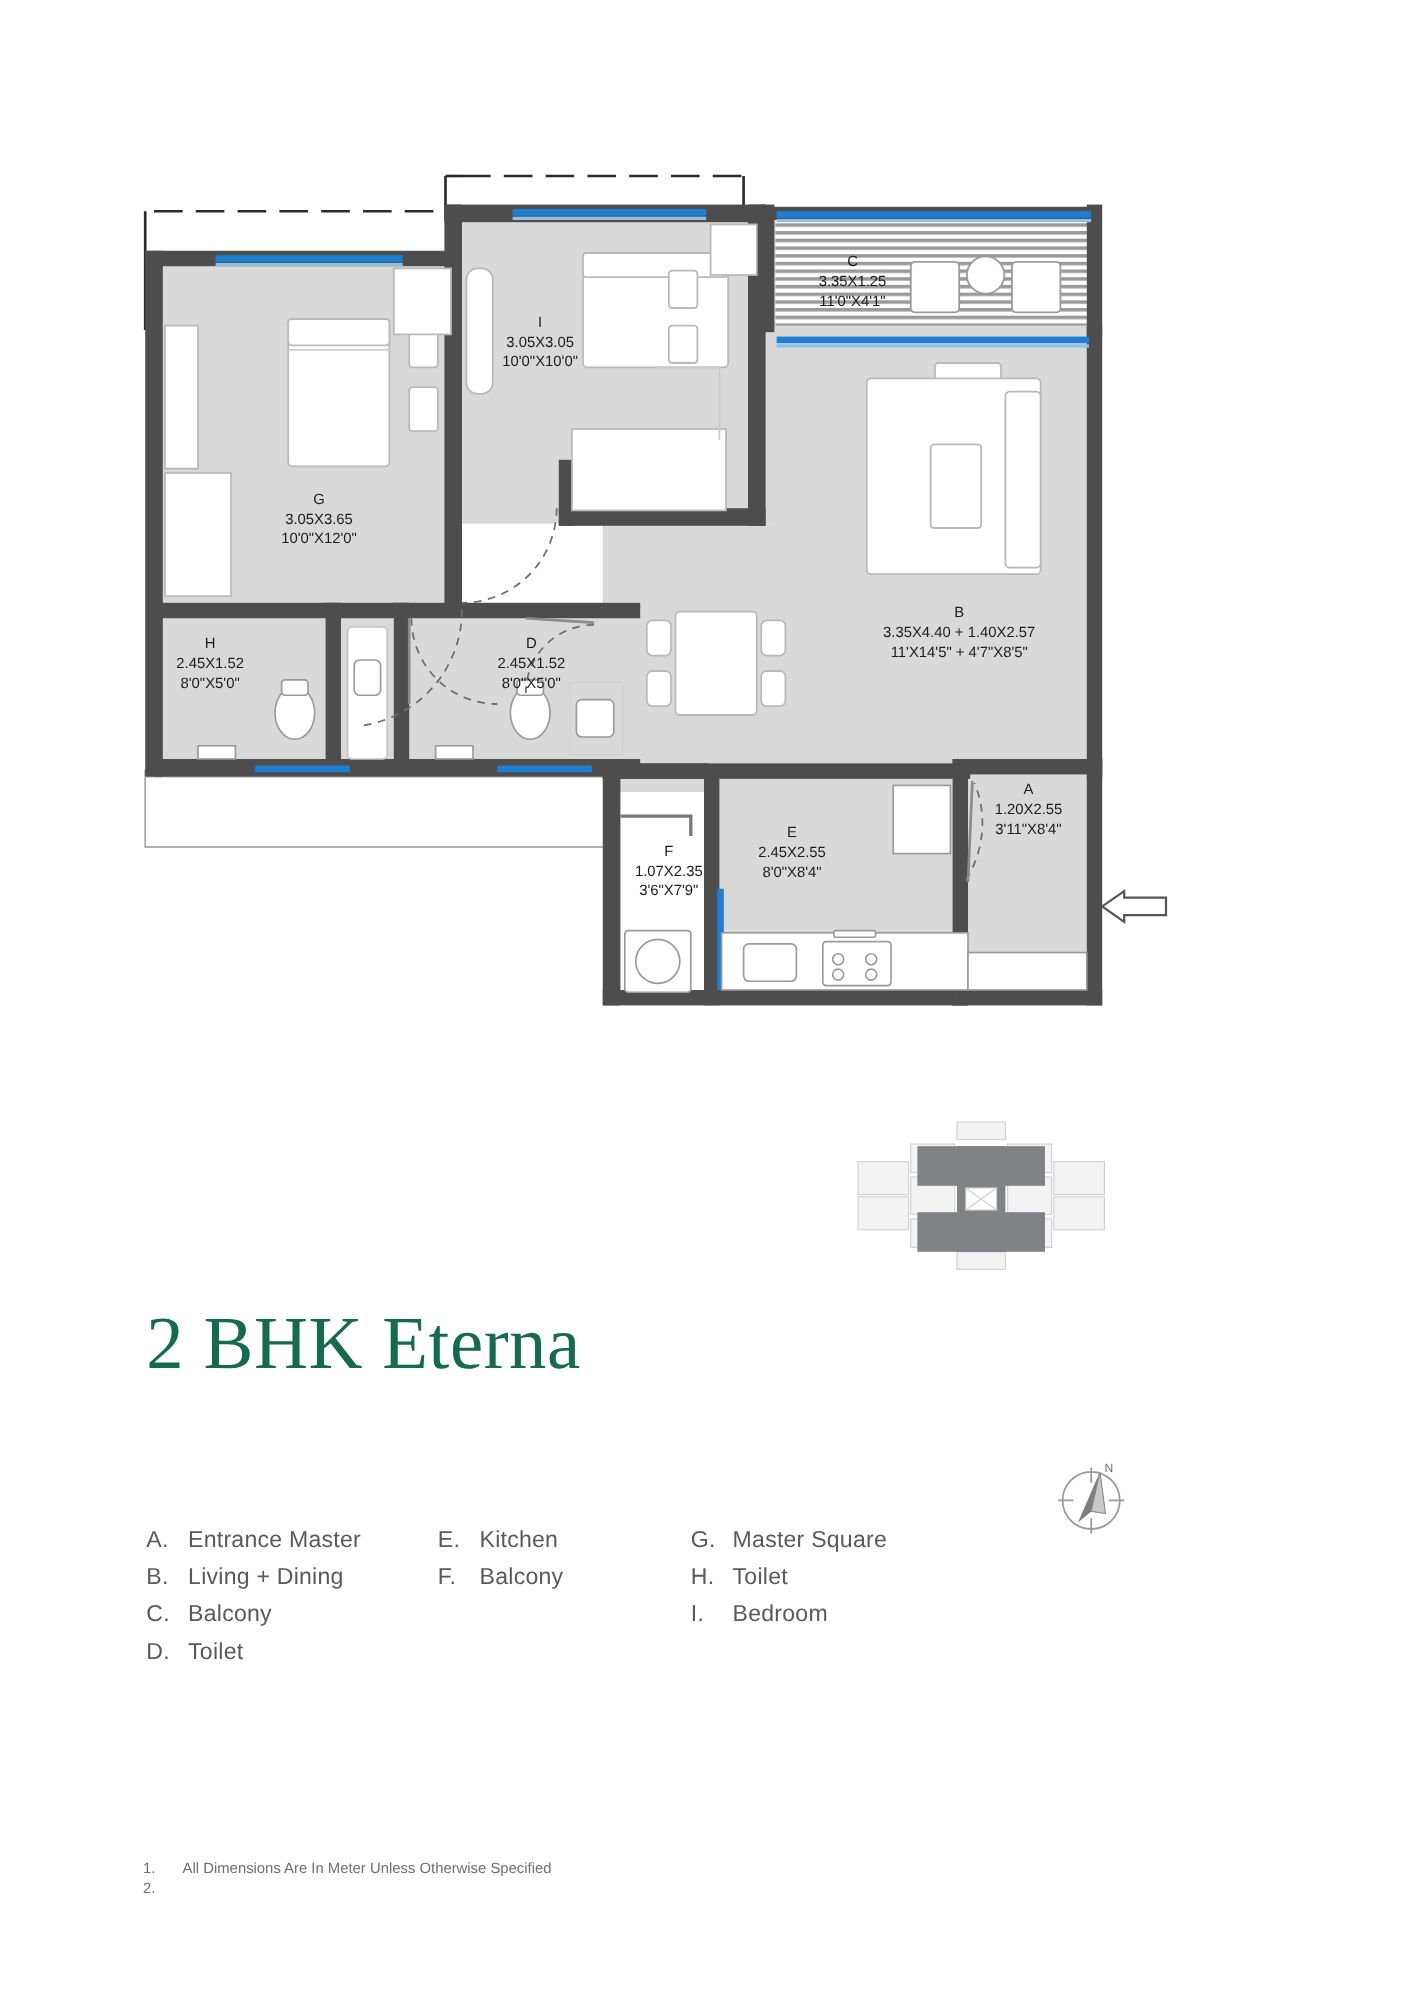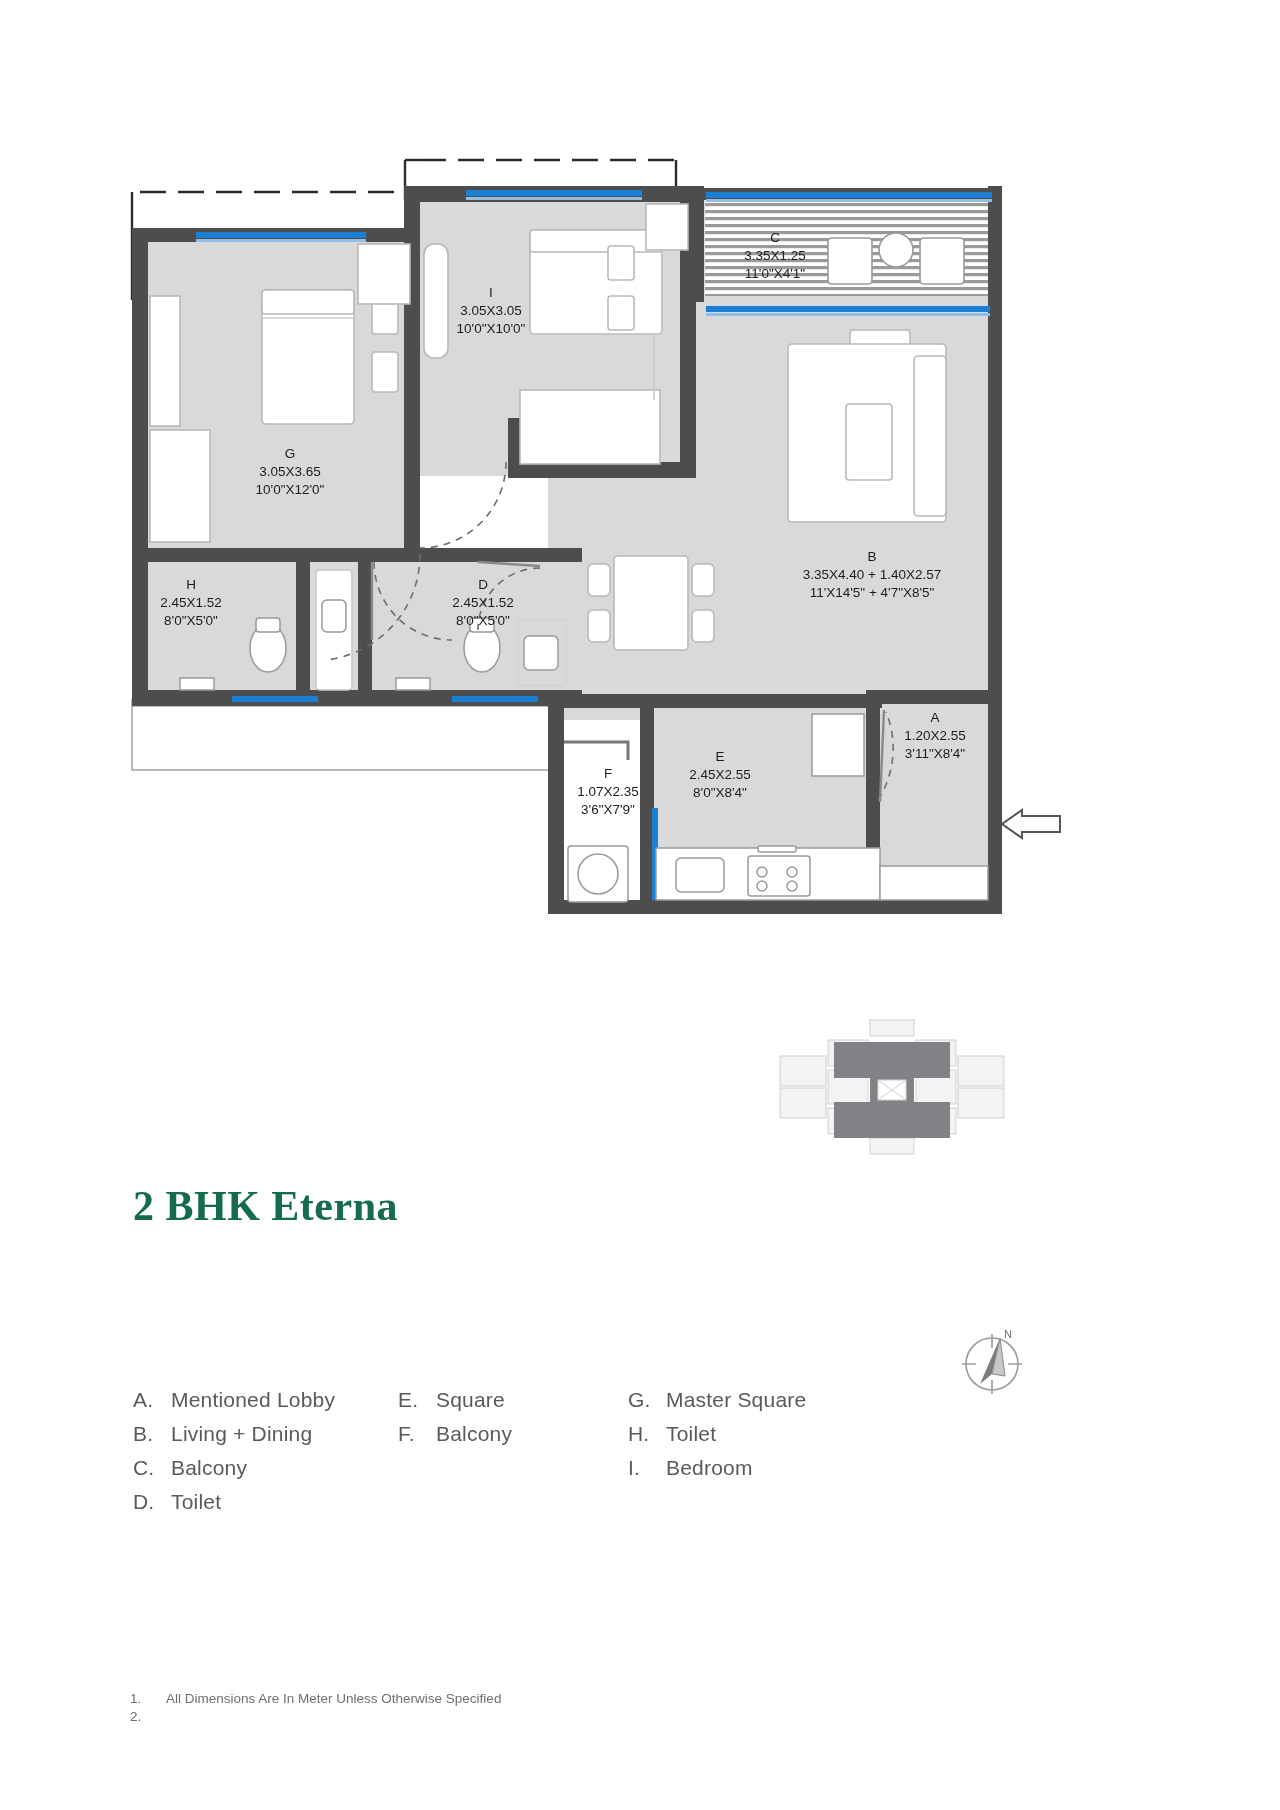--- a/index.html
+++ b/index.html
@@ -28,22 +28,22 @@
     width: 1280px;
     height: 980px;
   }
 
   
   #plan-title {
     position: absolute;
     left: 133px;
     top: 1182px;
     font-family: "Liberation Serif", "DejaVu Serif", serif;
-    font-size: 42px;
-    font-weight: bold;
+    font-size: 68px;
+    font-weight: normal;
     color: #146b4e;
     letter-spacing: 0.5px;
     white-space: nowrap;
   }
 
   
   #key-plan {
     position: absolute;
     left: 778px;
     top: 1018px;
@@ -410,40 +410,40 @@
     <g fill="#ffffff" stroke="#d0d0d0" stroke-width="1">
       <rect x="100" y="62" width="28" height="20"></rect>
     </g>
     <path d="M100 62 L128 82 M128 62 L100 82" stroke="#d0d0d0" stroke-width="1" fill="none"></path>
   </svg>
 
   <div id="legend">
     <div class="legend-col col-a">
       <div class="legend-item">
         <span class="legend-key">A.</span>
-        <span class="legend-label">Mentioned Lobby</span>
+        <span class="legend-label">Entrance Master</span>
       </div>
       <div class="legend-item">
         <span class="legend-key">B.</span>
         <span class="legend-label">Living + Dining</span>
       </div>
       <div class="legend-item">
         <span class="legend-key">C.</span>
         <span class="legend-label">Balcony</span>
       </div>
       <div class="legend-item">
         <span class="legend-key">D.</span>
         <span class="legend-label">Toilet</span>
       </div>
     </div>
 
     <div class="legend-col col-b">
       <div class="legend-item">
         <span class="legend-key">E.</span>
-        <span class="legend-label">Square</span>
+        <span class="legend-label">Kitchen</span>
       </div>
       <div class="legend-item">
         <span class="legend-key">F.</span>
         <span class="legend-label">Balcony</span>
       </div>
     </div>
 
     <div class="legend-col col-c">
       <div class="legend-item">
         <span class="legend-key">G.</span>

